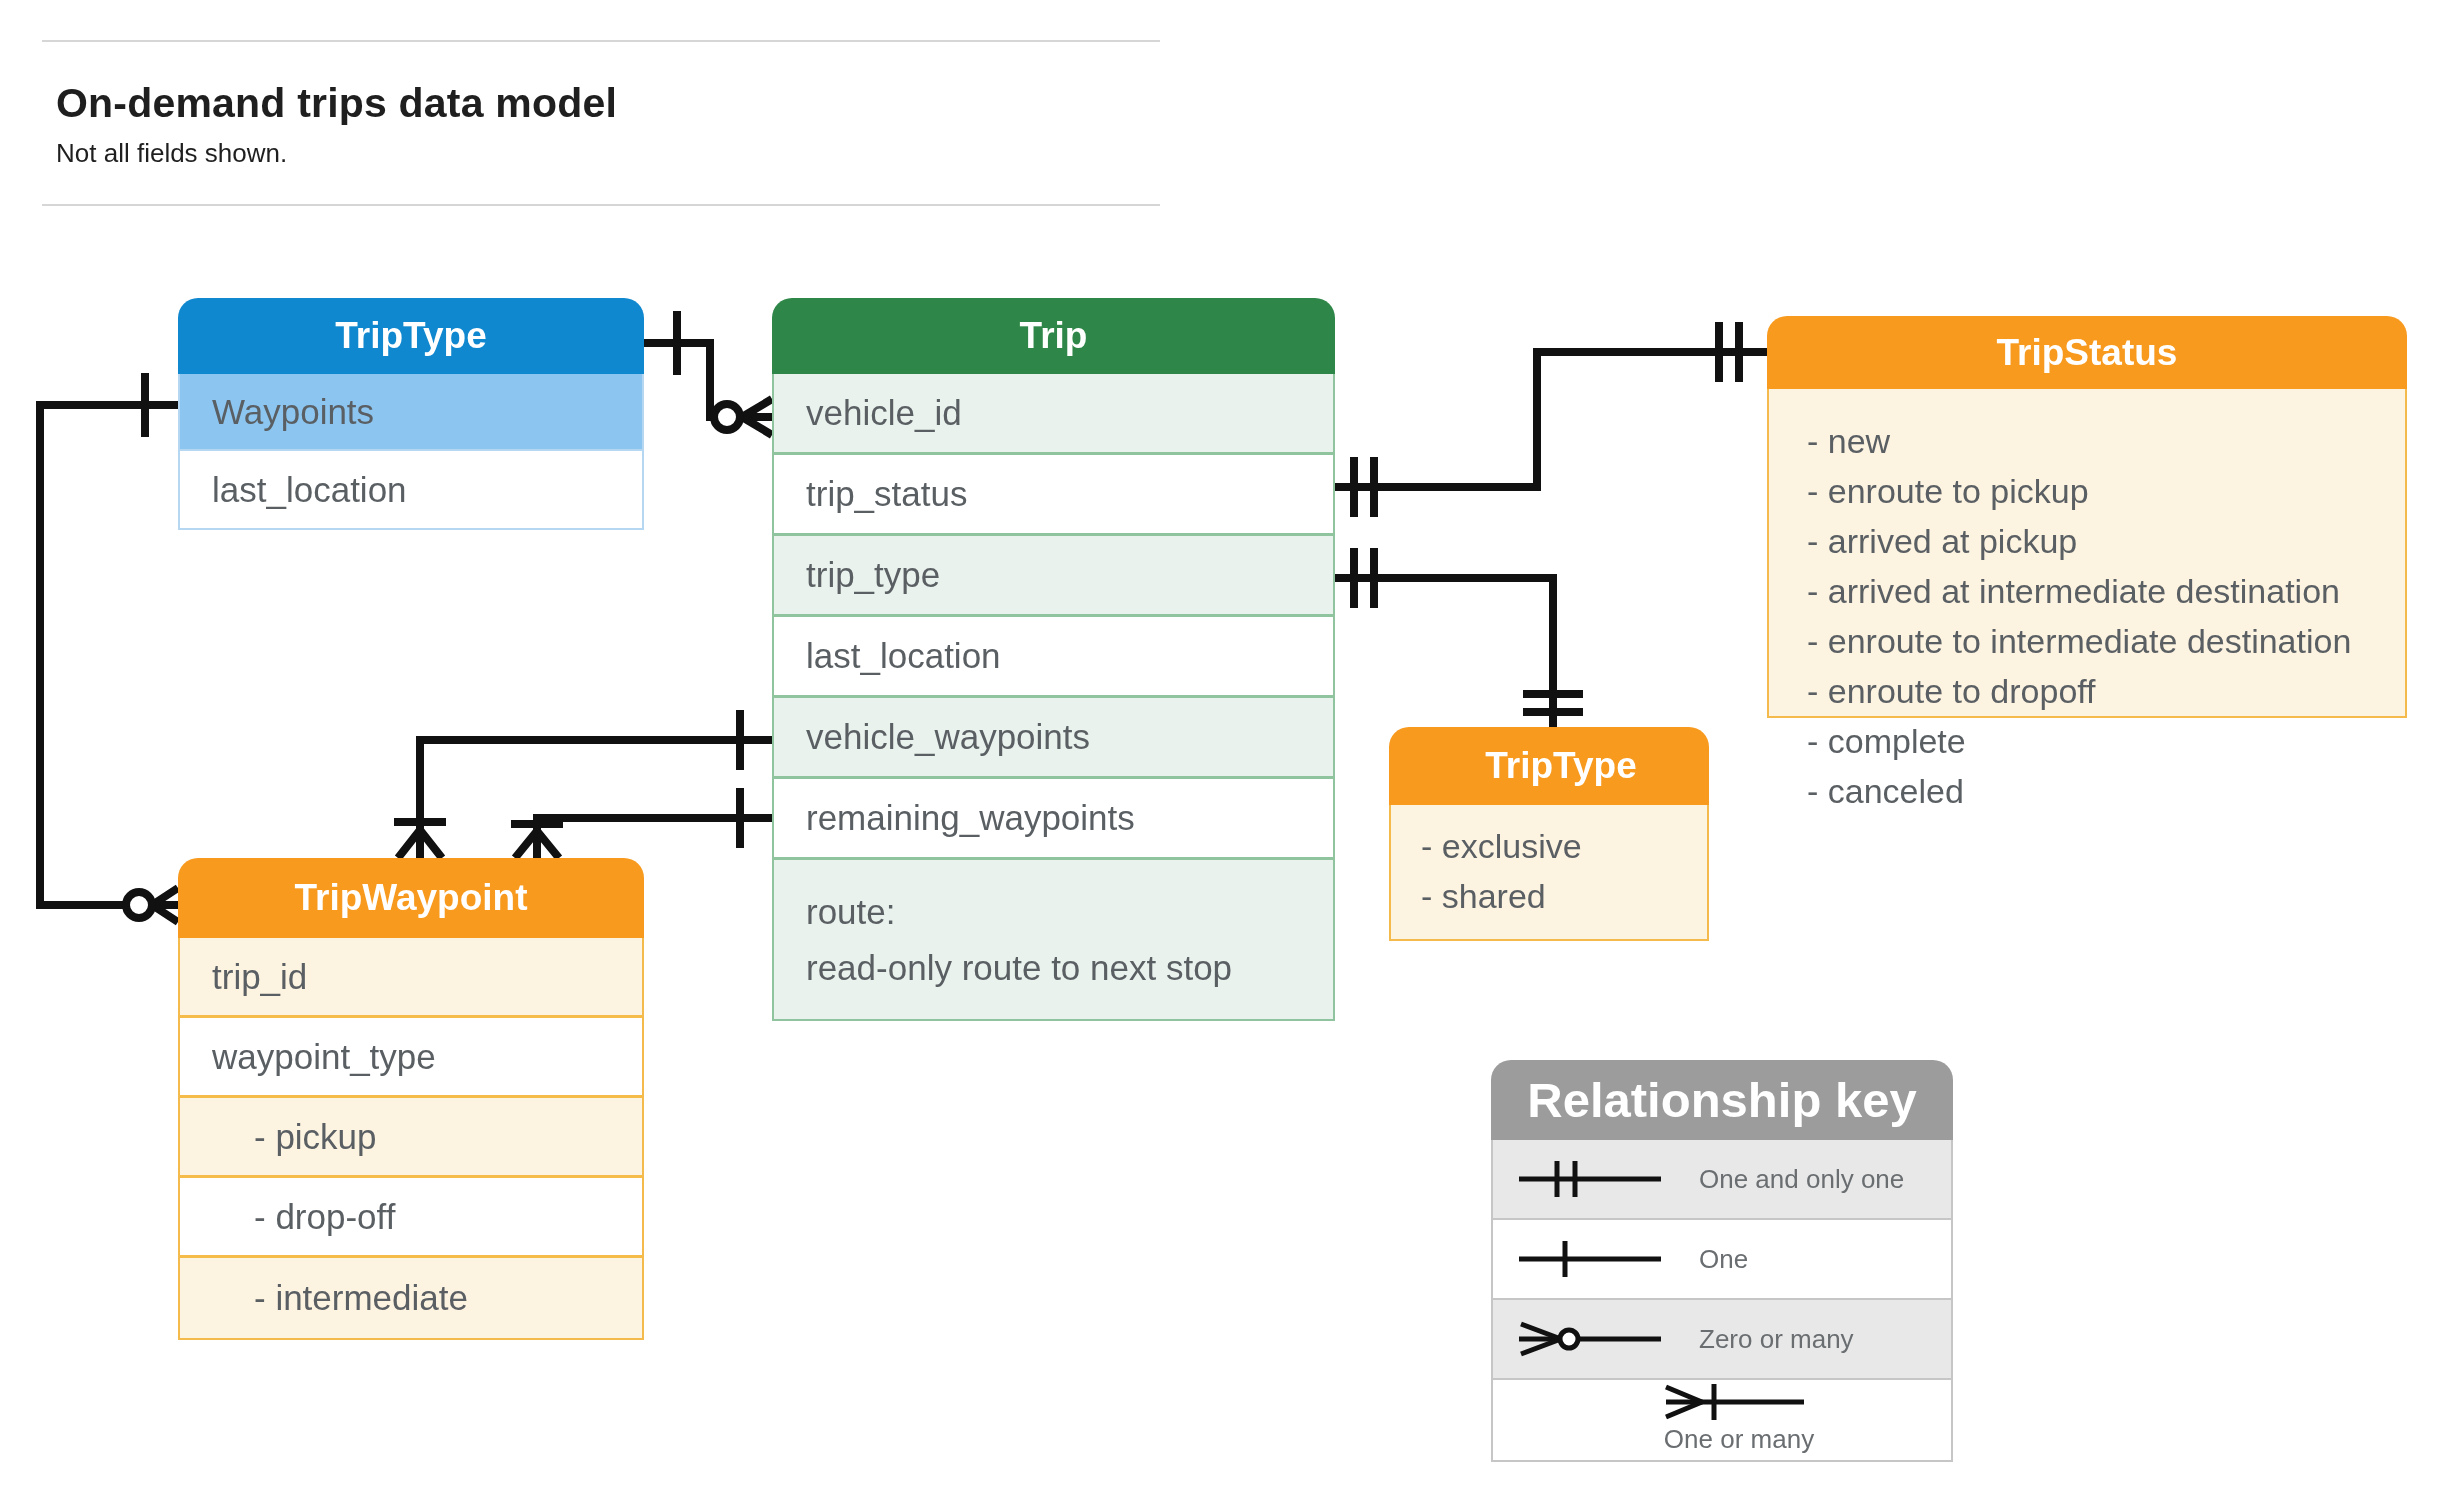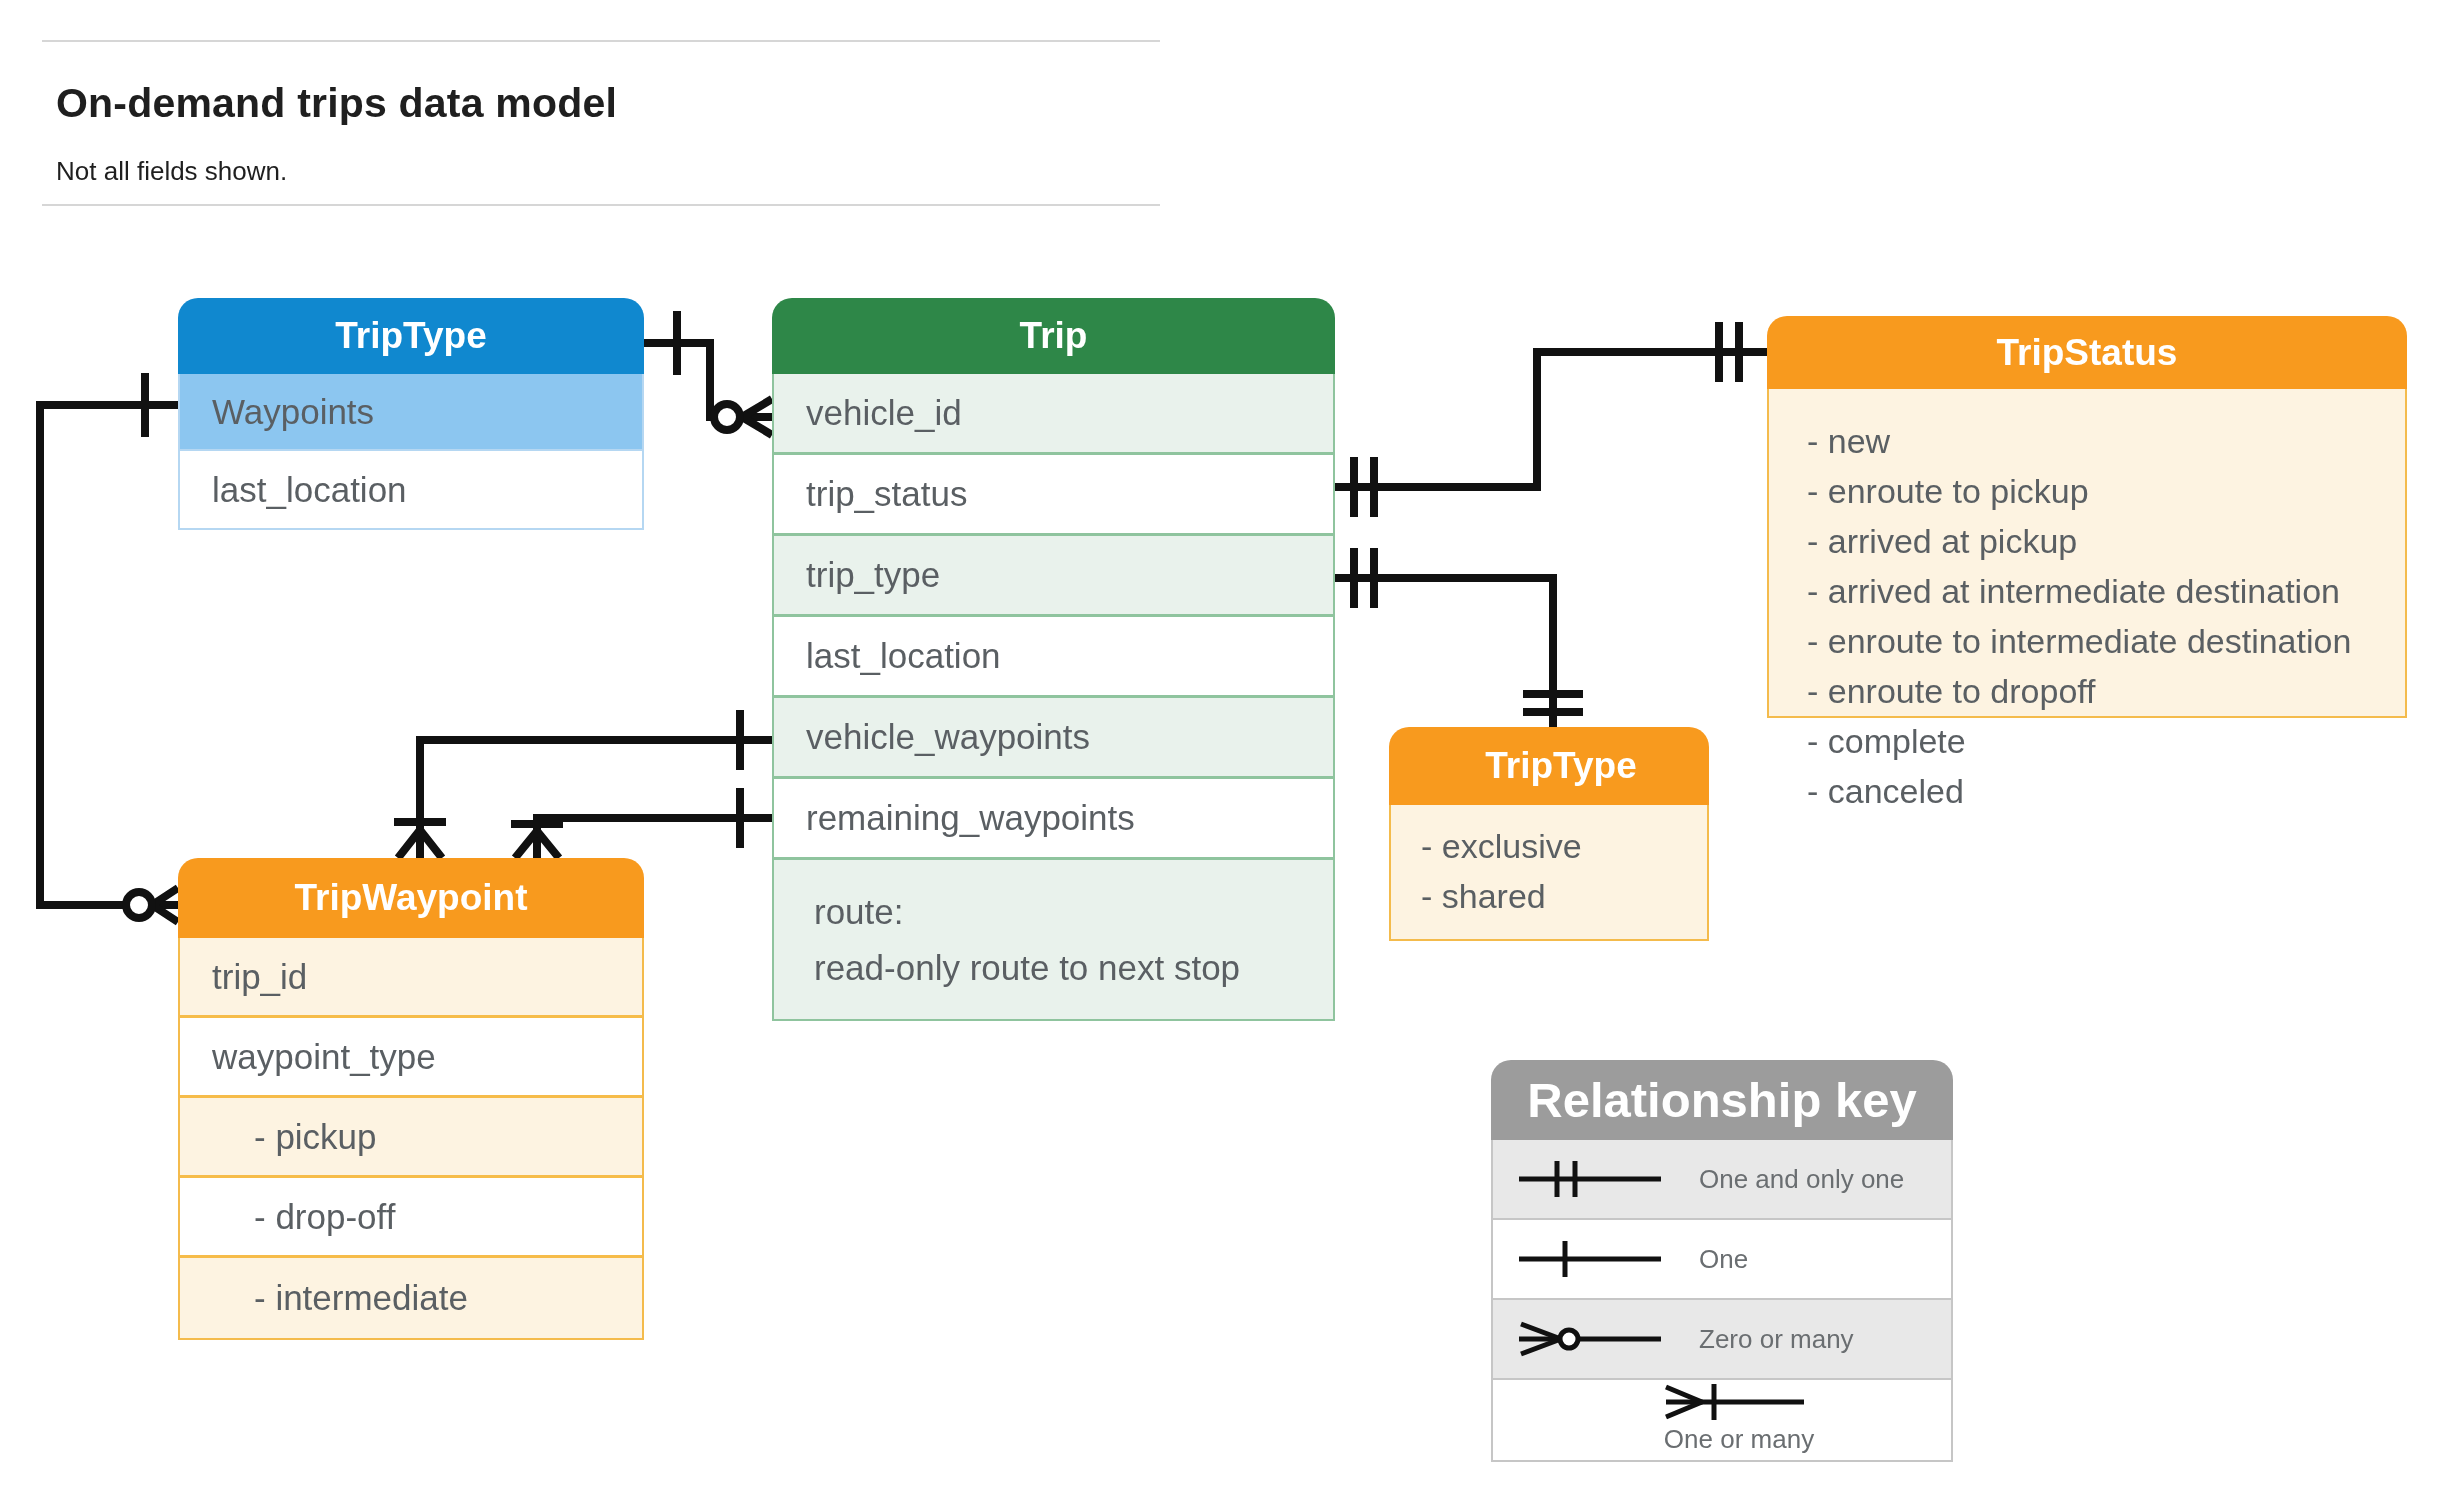--- a/index.html
+++ b/index.html
@@ -10,21 +10,21 @@
     --text:#5a5f63; --title:#1f1f1f; --line:#111111; --rule:#d6d6d6; --white:#ffffff;
   }
   *{box-sizing:border-box; margin:0; padding:0;}
   html,body{width:2445px; height:1502px; background:#fff; overflow:hidden;}
   body{position:relative; font-family:"Liberation Sans", sans-serif;}
 
   .rule{position:absolute; left:42px; width:1118px; height:2px; background:var(--rule);}
   #rule-top{top:40px;}
   #rule-bottom{top:204px;}
   #page-title{position:absolute; left:56px; top:80px; font-size:41px; font-weight:700; color:var(--title); letter-spacing:0.2px;}
-  #page-subtitle{position:absolute; left:56px; top:156px; font-size:26px; color:var(--title);}
+  #page-subtitle{position:absolute; left:56px; top:138px; font-size:26px; color:var(--title);}
 
   .panel{position:absolute;}
   .thead{display:flex; align-items:center; justify-content:center;
          border-radius:20px 20px 0 0; color:#fff; font-weight:700; font-size:37px;}
   .tbody{background:#fff;}
   .row{display:flex; align-items:center; padding-left:32px; font-size:35px; color:var(--text); background:#fff;}
   .indent{padding-left:74px;}
 
   
   #table-vehicle{left:178px; top:298px; width:466px;}
@@ -34,21 +34,21 @@
   #table-vehicle .row:nth-child(1){background:var(--blueLight); border-bottom:2px solid var(--blueBorder);}
 
   
   #table-trip{left:772px; top:298px; width:563px;}
   #table-trip .thead{height:76px; background:var(--green);}
   #table-trip .tbody{border:2px solid var(--greenBorder); border-top:none;}
   #table-trip .row{height:81px; border-bottom:3px solid var(--greenBorder);}
   #table-trip .row:nth-child(odd){background:var(--greenLight);}
   #table-trip .row-route{height:159px; border-bottom:none; background:var(--greenLight);
       display:flex; flex-direction:column; align-items:flex-start; justify-content:center;
-      padding-left:40px; font-size:35px; color:var(--text); line-height:56px;}
+      padding-left:32px; font-size:35px; color:var(--text); line-height:56px;}
 
   
   #table-tripstatus{left:1767px; top:316px; width:640px;}
   #table-tripstatus .thead{height:73px; background:var(--orange);}
   #table-tripstatus .tbody{height:329px; background:var(--cream); border:2px solid var(--orangeBorder);
       border-top:none; padding:27px 10px 0 38px; font-size:34px; color:var(--text); line-height:50px;}
 
   
   #table-triptype{left:1389px; top:727px; width:320px;}
   #table-triptype .thead{height:78px; background:var(--orange);padding-left:24px;}

